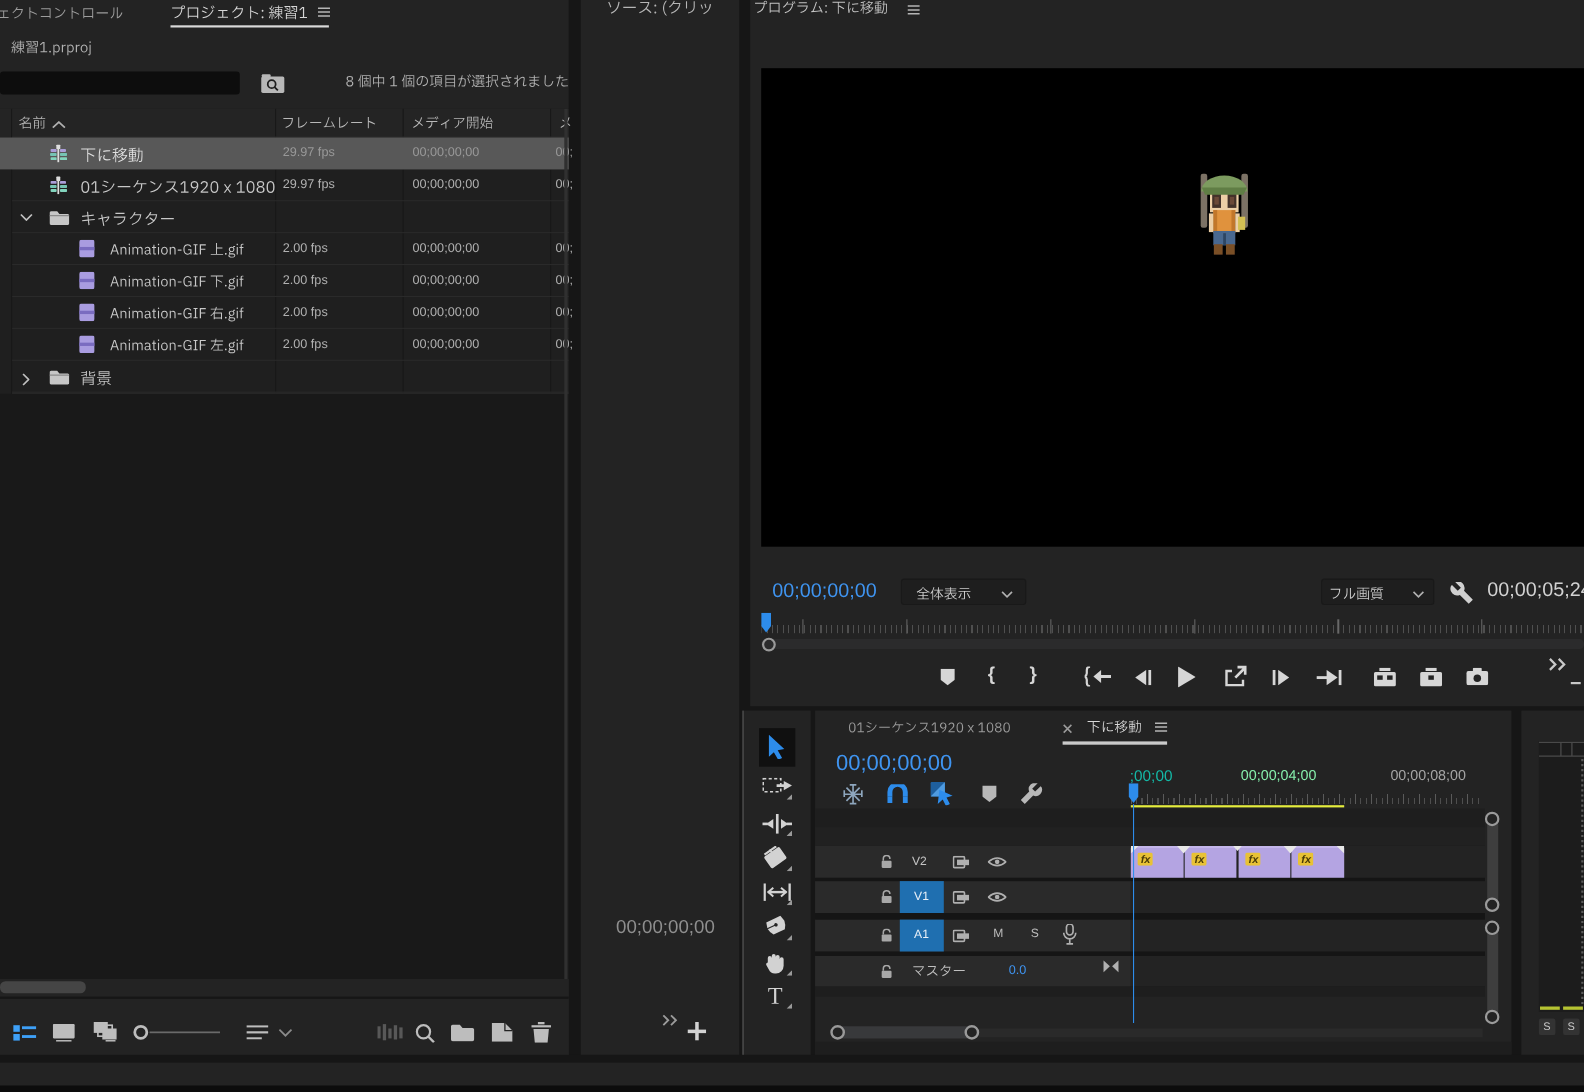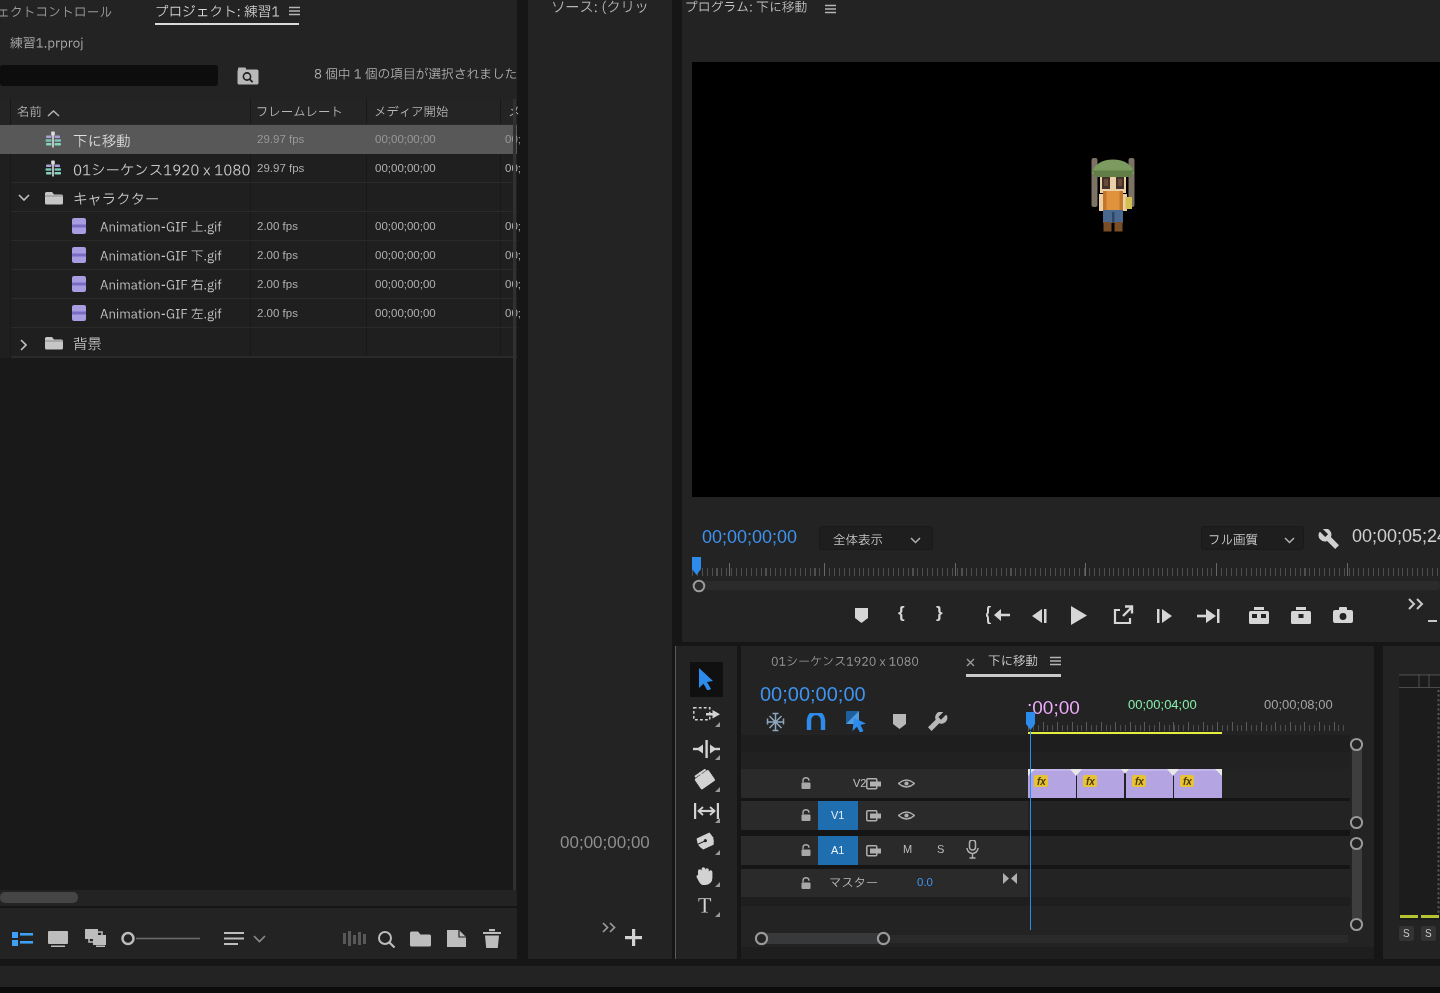--- a/index.html
+++ b/index.html
@@ -431,21 +431,21 @@
     <rect x="1" y="1" width="13" height="13" rx="1" fill="#1e5f9e"></rect>
     <path d="M14 1v13H1z" fill="#4f9be0"></path>
     <path d="M9 8l12 5.5-5.5 1.5 3 6-3.5 1.8-3-6-4.5 4.2z" fill="#2d8ceb"></path>
   </svg>
 <svg class="a" style="left:893px;top:714px;" width="13" height="16">
     <path d="M0 0h13v10l-6.5 5L0 10z" fill="#b8b8b8"></path>
   </svg>
 <svg class="a" style="left:928px;top:712px;" width="21" height="20">
     <path d="M20 3 l-5.5 5.5 -3-3 L17 0 a6.5 6.5 0 0 0-8.5 8.5 L0 17 l4 4 8.5-8.5 A6.5 6.5 0 0 0 21 4z" fill="#b8b8b8" transform="scale(0.9)"></path>
   </svg>
-<div class="lt" style="left:1027px;top:697px;font-size:19px;color:#f0abfc;">;00;00</div>
+<div class="lt" style="left:1027px;top:697px;font-size:14px;color:#14b8a6;">;00;00</div>
 <div class="lt" style="left:1128px;top:697px;font-size:13px;color:#86efac;">00;00;04;00</div>
 <div class="lt" style="left:1264px;top:697px;font-size:13px;color:#a5a5a5;">00;00;08;00</div>
 <div class="a" style="left:1028px;top:719px;width:318px;height:12px;background:repeating-linear-gradient(90deg,#4e4e4e 0,#4e4e4e 1px,transparent 1px,transparent 4.85px);-webkit-mask-image:linear-gradient(#0000 0 6px,#000 6px);mask-image:linear-gradient(#0000 0 6px,#000 6px)"></div>
 <div class="a" style="left:1028px;top:719px;width:318px;height:12px;background:repeating-linear-gradient(90deg,#5a5a5a 0,#5a5a5a 1px,transparent 1px,transparent 14.55px);-webkit-mask-image:linear-gradient(#0000 0 3px,#000 3px);mask-image:linear-gradient(#0000 0 3px,#000 3px)"></div>
 <div class="a" style="left:1028px;top:732px;width:194px;height:2px;background:#e5ed3d"></div>
 <div class="a" style="left:741px;top:735px;width:609px;height:17px;background:#1e1e1e"></div>
 <div class="a" style="left:741px;top:752px;width:609px;height:17px;background:#212121"></div>
 <div class="a" style="left:741px;top:769px;width:287px;height:29px;background:#2a2a2a"></div>
 <div class="a" style="left:1028px;top:769px;width:322px;height:29px;background:#232323"></div>
 <div class="a" style="left:741px;top:801px;width:287px;height:29px;background:#2a2a2a"></div>
@@ -456,21 +456,21 @@
 <div class="a" style="left:1028px;top:869px;width:322px;height:28px;background:#232323"></div>
 <div class="a" style="left:741px;top:798px;width:609px;height:3px;background:#151515"></div>
 <div class="a" style="left:741px;top:830px;width:609px;height:6px;background:#151515"></div>
 <div class="a" style="left:741px;top:865px;width:609px;height:4px;background:#151515"></div>
 <div class="a" style="left:741px;top:897px;width:609px;height:3px;background:#151515"></div>
 <div class="a" style="left:741px;top:897px;width:609px;height:9px;background:#1e1e1e"></div>
 <svg class="a" style="left:801px;top:777px;" width="10" height="13">
     <path d="M2 5.5V3.8a3 3 0 0 1 6 0" fill="none" stroke="#a8a8a8" stroke-width="1.4"></path>
     <rect x="0.5" y="5.5" width="9" height="6.5" rx="1" fill="#a8a8a8"></rect>
   </svg>
-<div class="lt" style="left:853px;top:777px;font-size:11px;color:#c4c4c4;">V2</div>
+<div class="lt" style="left:829px;top:777px;font-size:11px;color:#c4c4c4;">V2</div>
 <svg class="a" style="left:866px;top:778px;" width="15" height="12">
     <rect x="0.8" y="0.8" width="10" height="10" rx="1" fill="none" stroke="#b0b0b0" stroke-width="1.5"></rect>
     <rect x="4" y="3.5" width="11" height="5" fill="#b0b0b0"></rect>
   </svg>
 <svg class="a" style="left:898px;top:778px;" width="17" height="11">
     <path d="M0.5 5.5 Q8.5 -1.5 16.5 5.5 Q8.5 12.5 0.5 5.5z" fill="none" stroke="#b0b0b0" stroke-width="1.5"></path>
     <circle cx="8.5" cy="5.5" r="2.1" fill="#b0b0b0"></circle>
   </svg>
 <div class="a" style="left:818px;top:801px;width:40px;height:29px;background:#1f6fb0"></div>
 <svg class="a" style="left:801px;top:809px;" width="10" height="13">

